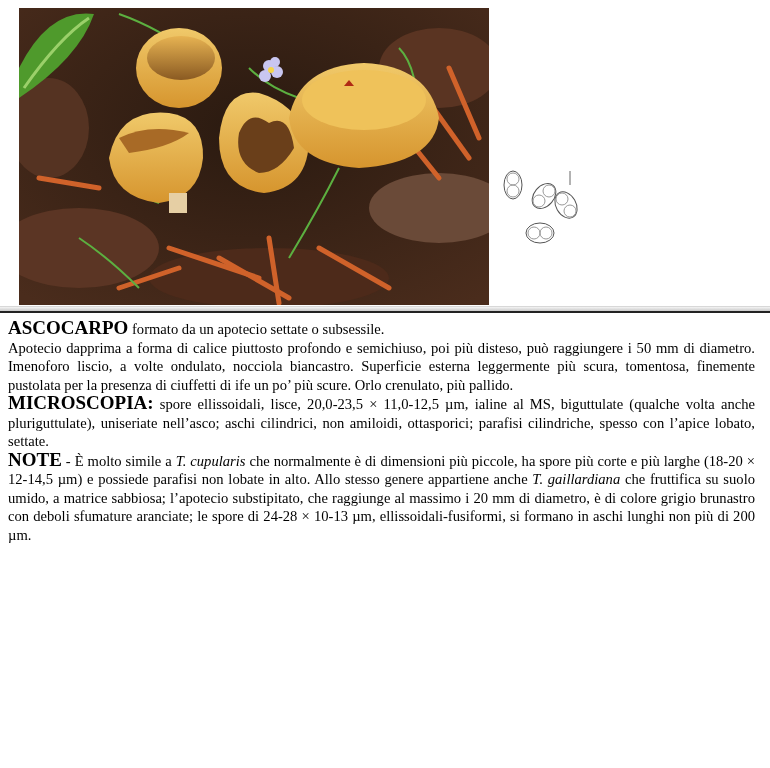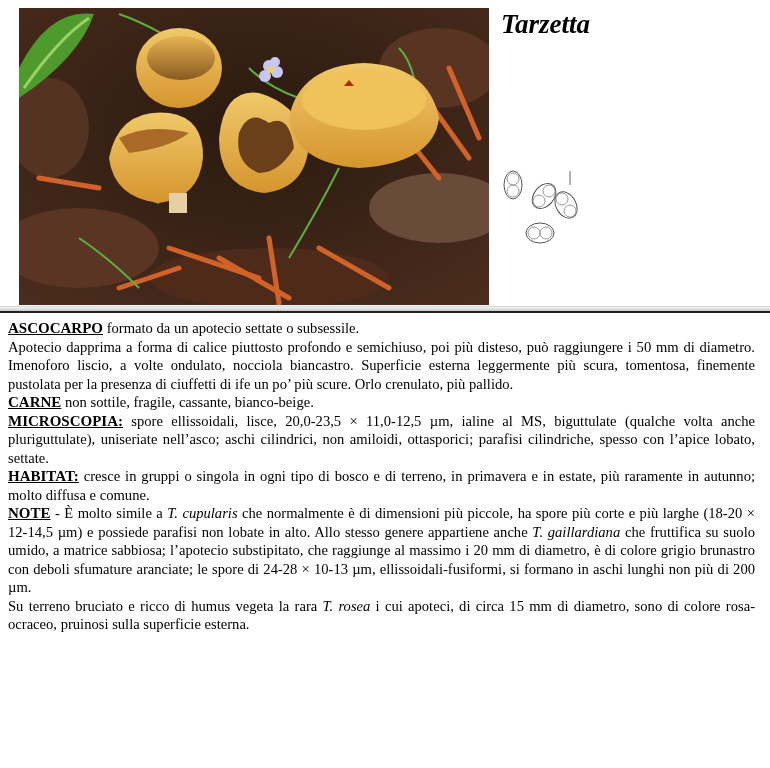--- a/index.html
+++ b/index.html
@@ -10,21 +10,21 @@
   .photo svg { display: block; }
   .title { position: absolute; left: 501px; top: 8px; font-size: 27px; font-weight: bold; font-style: italic;
            line-height: 32px; }
   .spores { position: absolute; left: 500px; top: 163px; width: 85px; height: 85px; }
   .sep { position: absolute; left: 0; top: 306px; width: 770px; height: 7px; }
   .sep .light { height: 4px; background: linear-gradient(#f4f4f4, #c9c9c9); border-top: 1px solid #d8d8d8; }
   .sep .dark { height: 2px; background: #222; }
   .text { position: absolute; left: 8px; top: 319px; width: 747px; font-size: 14.6px; line-height: 18.5px;
           text-align: justify; }
   .text p { margin: 0; }
-  .text b { font-size: 15px; text-decoration: underline; }
+  .text b { font-size: 19px; }
 </style>
 </head>
 <body>
 
 <div class="photo" title="Tarzetta catinus fruiting bodies — four yellow-ochre cup-shaped apothecia among leaf litter and pine needles">
   <svg width="470" height="297" viewBox="0 0 470 297" xmlns="http://www.w3.org/2000/svg">
     <defs>
       <radialGradient id="bg" cx="50%" cy="40%" r="75%">
         <stop offset="0" stop-color="#2a1a10"></stop>
         <stop offset="1" stop-color="#4a2c1c"></stop>
@@ -88,21 +88,20 @@
     <path d="M200 130 Q205 80 240 85 Q275 95 290 130 Q290 180 245 185 Q200 180 200 130 Z" fill="url(#cup)"></path>
     <path d="M220 125 Q230 100 250 115 Q270 105 275 140 Q260 165 240 165 Q215 155 220 125 Z" fill="#6a3f1a"></path>
 
     <path d="M270 110 Q280 58 345 55 Q410 58 420 110 Q415 155 340 160 Q275 155 270 110 Z" fill="url(#cup)"></path>
     <ellipse cx="345" cy="92" rx="62" ry="30" fill="#efc25a"></ellipse>
     <path d="M325 78 l5 -6 l5 6 z" fill="#b02a14"></path>
   </svg>
 </div>
 
 <div class="title">
-  <div>Tarzetta</div>
 </div>
 
 <div class="spores" title="Four elliptical spores, each with two guttules, with a scale bar">
   <svg width="85" height="85" viewBox="0 0 85 85" xmlns="http://www.w3.org/2000/svg" fill="none" stroke="#555" stroke-width="1">
 
     <ellipse cx="13" cy="22" rx="9" ry="14"></ellipse>
     <circle cx="13" cy="16" r="6" stroke="#999"></circle>
     <circle cx="13" cy="28" r="6" stroke="#999"></circle>
 
     <ellipse cx="44" cy="33" rx="10" ry="14" transform="rotate(40 44 33)"></ellipse>
@@ -127,27 +126,18 @@
 </div>
 
 <div class="text">
   <p>
     <b>ASCOCARPO</b><span> formato da un apotecio settate o subsessile.</span>
   </p>
   <p>
     <span>Apotecio dapprima a forma di calice piuttosto profondo e semichiuso, poi più disteso, può raggiungere i 50 mm di diametro. Imenoforo liscio, a volte ondulato, nocciola biancastro. Superficie esterna leggermente più scura, tomentosa, finemente pustolata per la presenza di ciuffetti di ife un po’ più scure. Orlo crenulato, più pallido.</span>
   </p>
   <p>
-    <b>CARNE</b><span> non sottile, fragile, cassante, bianco-beige.</span>
-  </p>
-  <p>
     <b>MICROSCOPIA:</b><span> spore ellissoidali, lisce, 20,0-23,5 × 11,0-12,5 µm, ialine al MS, biguttulate (qualche volta anche pluriguttulate), uniseriate nell’asco; aschi cilindrici, non amiloidi, ottasporici; parafisi cilindriche, spesso con l’apice lobato, settate.</span>
-  </p>
-  <p>
-    <b>HABITAT:</b><span> cresce in gruppi o singola in ogni tipo di bosco e di terreno, in primavera e in estate, più raramente in autunno; molto diffusa e comune.</span>
   </p>
   <p>
     <b>NOTE</b><span> - È molto simile a </span><i>T. cupularis</i><span> che normalmente è di dimensioni più piccole, ha spore più corte e più larghe (18-20 × 12-14,5 µm) e possiede parafisi non lobate in alto. Allo stesso genere appartiene anche </span><i>T. gaillardiana</i><span> che fruttifica su suolo umido, a matrice sabbiosa; l’apotecio substipitato, che raggiunge al massimo i 20 mm di diametro, è di colore grigio brunastro con deboli sfumature aranciate; le spore di 24-28 × 10-13 µm, ellissoidali-fusiformi, si formano in aschi lunghi non più di 200 µm.</span>
   </p>
-  <p>
-    <span>Su terreno bruciato e ricco di humus vegeta la rara </span><i>T. rosea</i><span> i cui apoteci, di circa 15 mm di diametro, sono di colore rosa-ocraceo, pruinosi sulla superficie esterna.</span>
-  </p>
 </div>
 
 </body></html>

